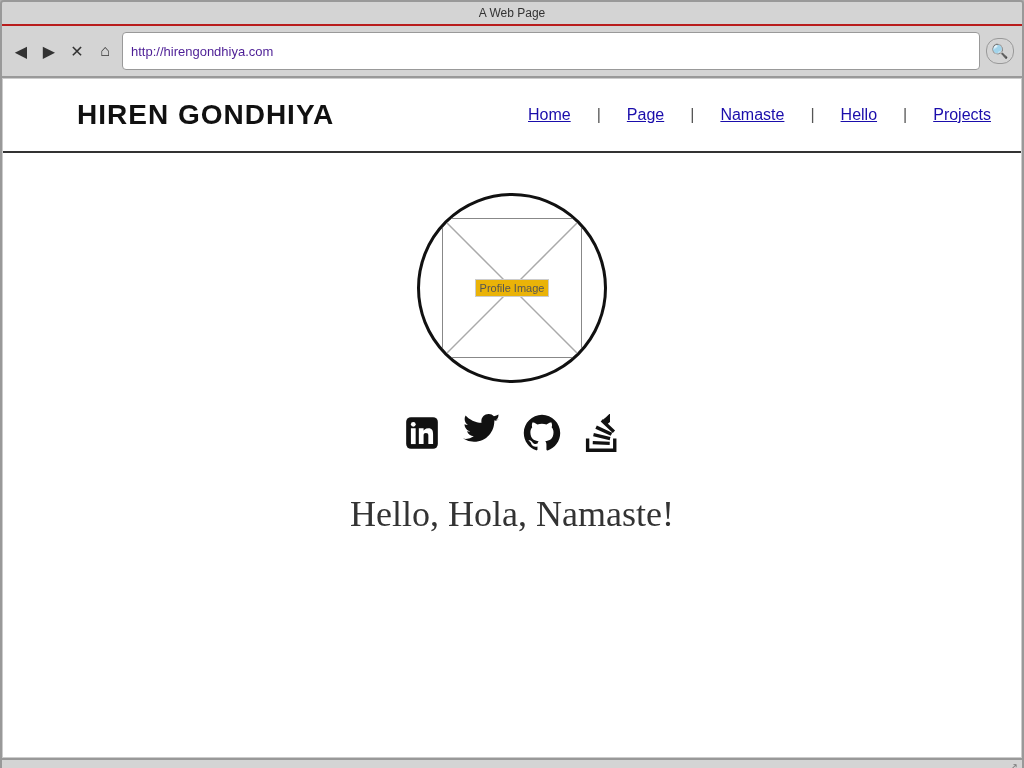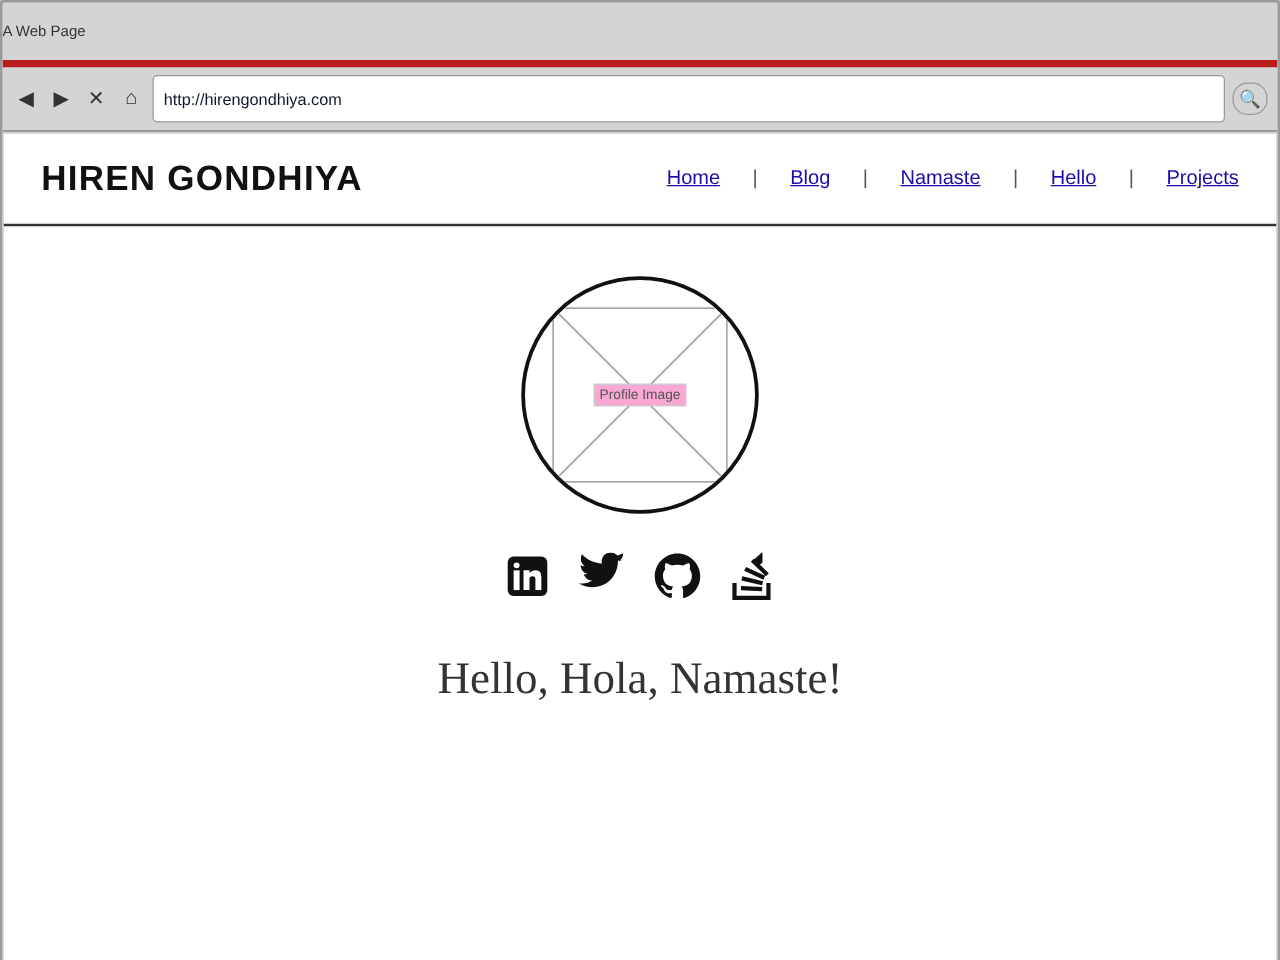--- a/index.html
+++ b/index.html
@@ -17,25 +17,25 @@
     .browser-chrome {
       width: 1024px;
       background: #d4d4d4;
       border: 2px solid #999;
       border-radius: 4px;
       overflow: hidden;
     }
 
     .browser-titlebar {
       background: #d4d4d4;
-      text-align: left;
+      text-align: center;
       font-size: 12px;
       color: #333;
-      padding: 16px 0;
-      border-bottom: 6px solid #b91c1c;
+      padding: 4px 0;
+      border-bottom: 2px solid #b91c1c;
     }
 
     .browser-toolbar {
       background: #d4d4d4;
       display: flex;
       align-items: center;
       padding: 6px 8px;
       gap: 6px;
       border-bottom: 2px solid #999;
     }
@@ -52,21 +52,21 @@
     }
 
     .address-bar {
       flex: 1;
       height: 26px;
       border: 1.5px solid #999;
       border-radius: 4px;
       background: white;
       padding: 18px 8px;
       font-size: 13px;
-      color: #0f172a;
+      color: #4c1d95;
       outline: none;
     }
 
     .search-btn {
       width: 28px;
       height: 26px;
       border: 1.5px solid #999;
       border-radius: 12px;
       background: #d4d4d4;
       display: flex;
@@ -90,20 +90,21 @@
       justify-content: space-between;
       padding: 20px 30px;
       border-bottom: 2px solid #333;
     }
 
     .site-logo {
       font-size: 28px;
       font-weight: 900;
       color: #111;
       letter-spacing: 1px;
+      margin-left: 44px;
     }
 
     .site-nav {
       display: flex;
       align-items: center;
       gap: 16px;
       font-size: 16px;
     }
 
     .site-nav a {
@@ -161,21 +162,21 @@
       position: absolute;
       top: 0;
       left: 0;
       width: 100%;
       height: 100%;
     }
 
     .image-placeholder-label {
       font-size: 11px;
       color: #555;
-      background: #f9a8d4;
+      background: #eab308;
       padding: 2px 4px;
       border: 1px solid #ccc;
       position: relative;
       z-index: 1;
     }
 
     
     .social-icons {
       display: flex;
       gap: 20px;
@@ -251,21 +252,21 @@
     <div class="search-btn">🔍</div>
   </div>
 
   <div class="website-content">
 
     <div class="site-header">
       <div class="site-logo">HIREN GONDHIYA</div>
       <nav class="site-nav">
         <a>Home</a>
         <span class="nav-separator">|</span>
-        <a>Blog</a>
+        <a>Page</a>
         <span class="nav-separator">|</span>
         <a>Namaste</a>
         <span class="nav-separator">|</span>
         <a>Hello</a>
         <span class="nav-separator">|</span>
         <a>Projects</a>
       </nav>
     </div>
 
     <div class="site-main">

